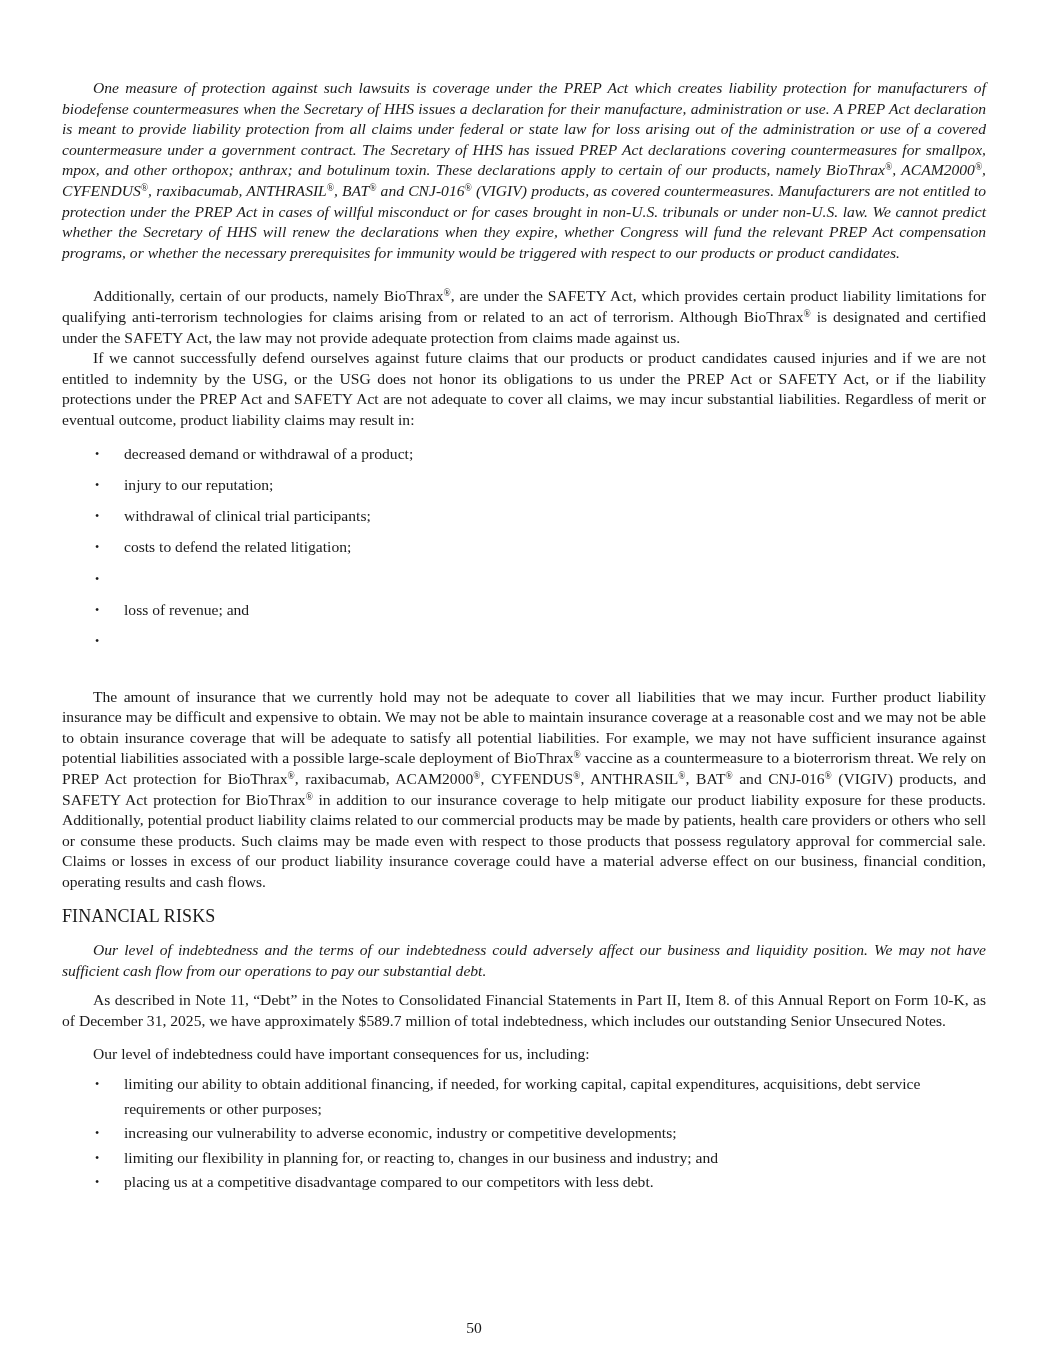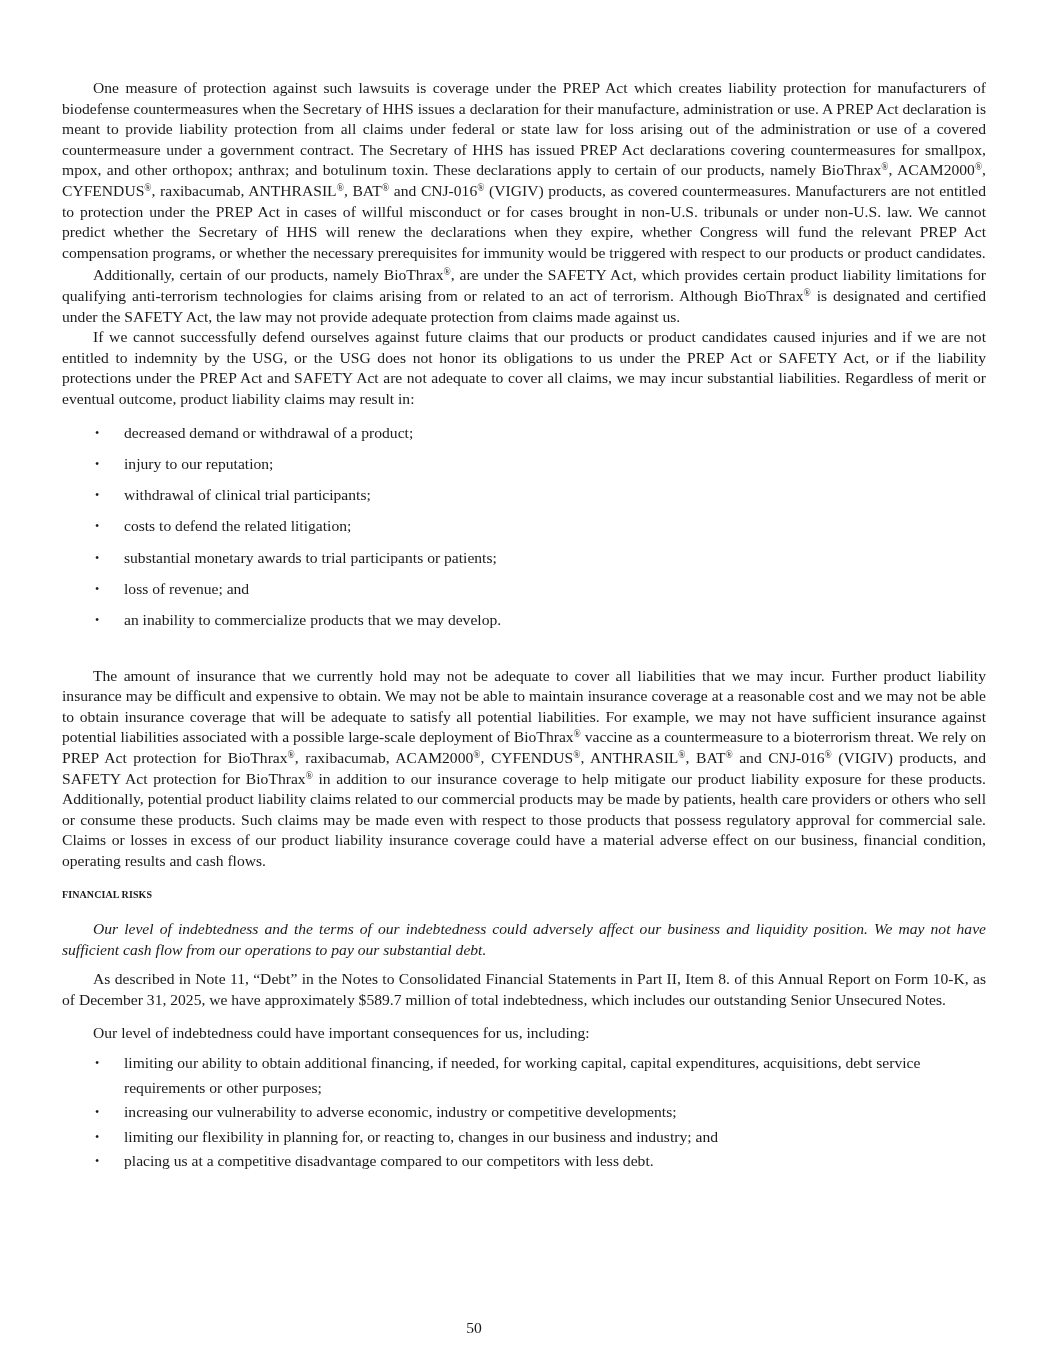--- a/index.html
+++ b/index.html
@@ -17,21 +17,21 @@
     position: absolute;
     left: 62px;
     top: 78px;
     width: 924px;
   }
   p {
     margin: 0;
     text-align: justify;
     text-indent: 31px;
   }
-  .p1 { margin-bottom: 2px; }
+  .p1 { margin-bottom: 23px; font-style: italic; }
   .p2 { }
   .p3 { margin-bottom: 13px; }
   .p4 { margin-top: 24px; margin-bottom: 13px; }
   sup { font-size: 9.5px; line-height: 0; vertical-align: 5px; }
   ul.bullets1 {
     list-style: none;
     margin: 0;
     padding: 0;
   }
   ul.bullets1 li {
@@ -40,22 +40,22 @@
     height: 31.3px;
     line-height: 20.6px;
   }
   ul.bullets1 li .dot, ul.bullets2 li .dot {
     position: absolute;
     left: 33px;
     top: 0;
     font-size: 12px;
   }
   h3 {
-    font-size: 10px;
-    font-weight: bold;
+    font-size: 18px;
+    font-weight: normal;
     margin: 13px 0 14px 0;
     text-indent: 0;
     letter-spacing: 0.1px;
   }
   p.italic { font-style: italic; margin-bottom: 9px; }
   p.p6 { margin-bottom: 13px; }
   p.p7 { margin-bottom: 7px; }
   ul.bullets2 {
     list-style: none;
     margin: 0;
@@ -85,23 +85,23 @@
 
   <p class="p2"><span>Additionally, certain of our products, namely BioThrax</span><sup>®</sup><span>, are under the SAFETY Act, which provides certain product liability limitations for qualifying anti-terrorism technologies for claims arising from or related to an act of terrorism. Although BioThrax</span><sup>®</sup><span> is designated and certified under the SAFETY Act, the law may not provide adequate protection from claims made against us.</span></p>
 
   <p class="p3">If we cannot successfully defend ourselves against future claims that our products or product candidates caused injuries and if we are not entitled to indemnity by the USG, or the USG does not honor its obligations to us under the PREP Act or SAFETY Act, or if the liability protections under the PREP Act and SAFETY Act are not adequate to cover all claims, we may incur substantial liabilities. Regardless of merit or eventual outcome, product liability claims may result in:</p>
 
   <ul class="bullets1">
     <li><span class="dot">•</span><span>decreased demand or withdrawal of a product;</span></li>
     <li><span class="dot">•</span><span>injury to our reputation;</span></li>
     <li><span class="dot">•</span><span>withdrawal of clinical trial participants;</span></li>
     <li><span class="dot">•</span><span>costs to defend the related litigation;</span></li>
-    <li><span class="dot">•</span><span>substantial monetary awards to trial participants or patients;</span></li>
+    <li><span class="dot">•</span></li>
     <li><span class="dot">•</span><span>loss of revenue; and</span></li>
-    <li><span class="dot">•</span><span>an inability to commercialize products that we may develop.</span></li>
+    <li><span class="dot">•</span></li>
   </ul>
 
   <p class="p4"><span>The amount of insurance that we currently hold may not be adequate to cover all liabilities that we may incur. Further product liability insurance may be difficult and expensive to obtain. We may not be able to maintain insurance coverage at a reasonable cost and we may not be able to obtain insurance coverage that will be adequate to satisfy all potential liabilities. For example, we may not have sufficient insurance against potential liabilities associated with a possible large-scale deployment of BioThrax</span><sup>®</sup><span> vaccine as a countermeasure to a bioterrorism threat. We rely on PREP Act protection for BioThrax</span><sup>®</sup><span>, raxibacumab, ACAM2000</span><sup>®</sup><span>, CYFENDUS</span><sup>®</sup><span>, ANTHRASIL</span><sup>®</sup><span>, BAT</span><sup>®</sup><span> and CNJ-016</span><sup>®</sup><span> (VIGIV) products, and SAFETY Act protection for BioThrax</span><sup>®</sup><span> in addition to our insurance coverage to help mitigate our product liability exposure for these products. Additionally, potential product liability claims related to our commercial products may be made by patients, health care providers or others who sell or consume these products. Such claims may be made even with respect to those products that possess regulatory approval for commercial sale. Claims or losses in excess of our product liability insurance coverage could have a material adverse effect on our business, financial condition, operating results and cash flows.</span></p>
 
   <h3>FINANCIAL RISKS</h3>
 
   <p class="italic">Our level of indebtedness and the terms of our indebtedness could adversely affect our business and liquidity position. We may not have sufficient cash flow from our operations to pay our substantial debt.</p>
 
   <p class="p6">As described in Note 11, “Debt” in the Notes to Consolidated Financial Statements in Part II, Item 8. of this Annual Report on Form 10-K, as of December 31, 2025, we have approximately $589.7 million of total indebtedness, which includes our outstanding Senior Unsecured Notes.</p>
 

